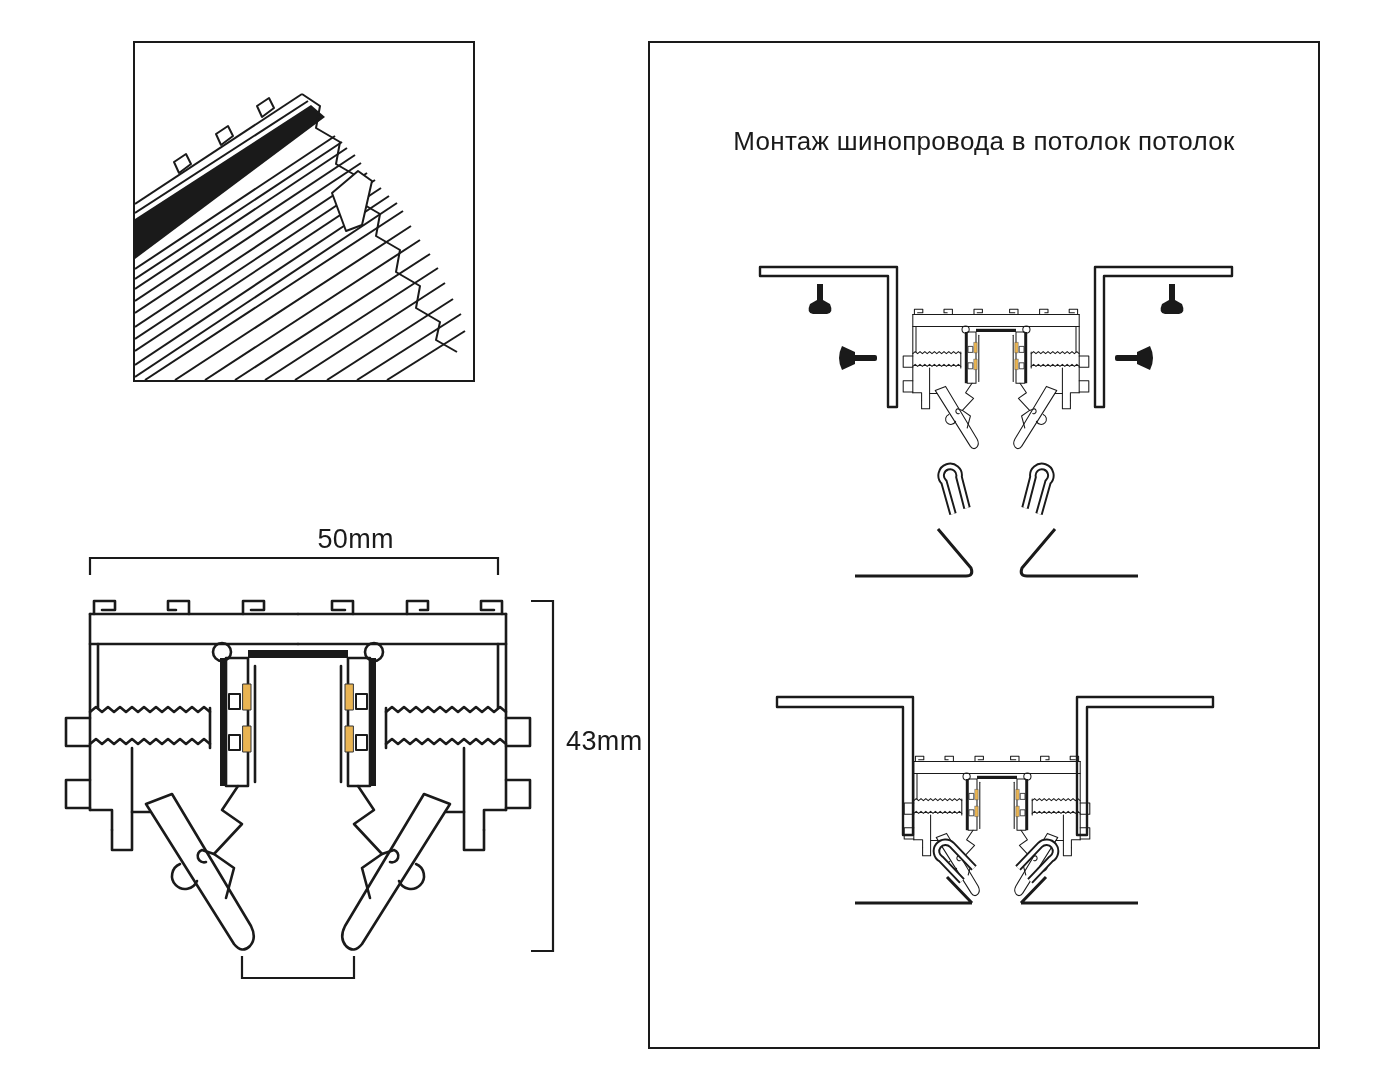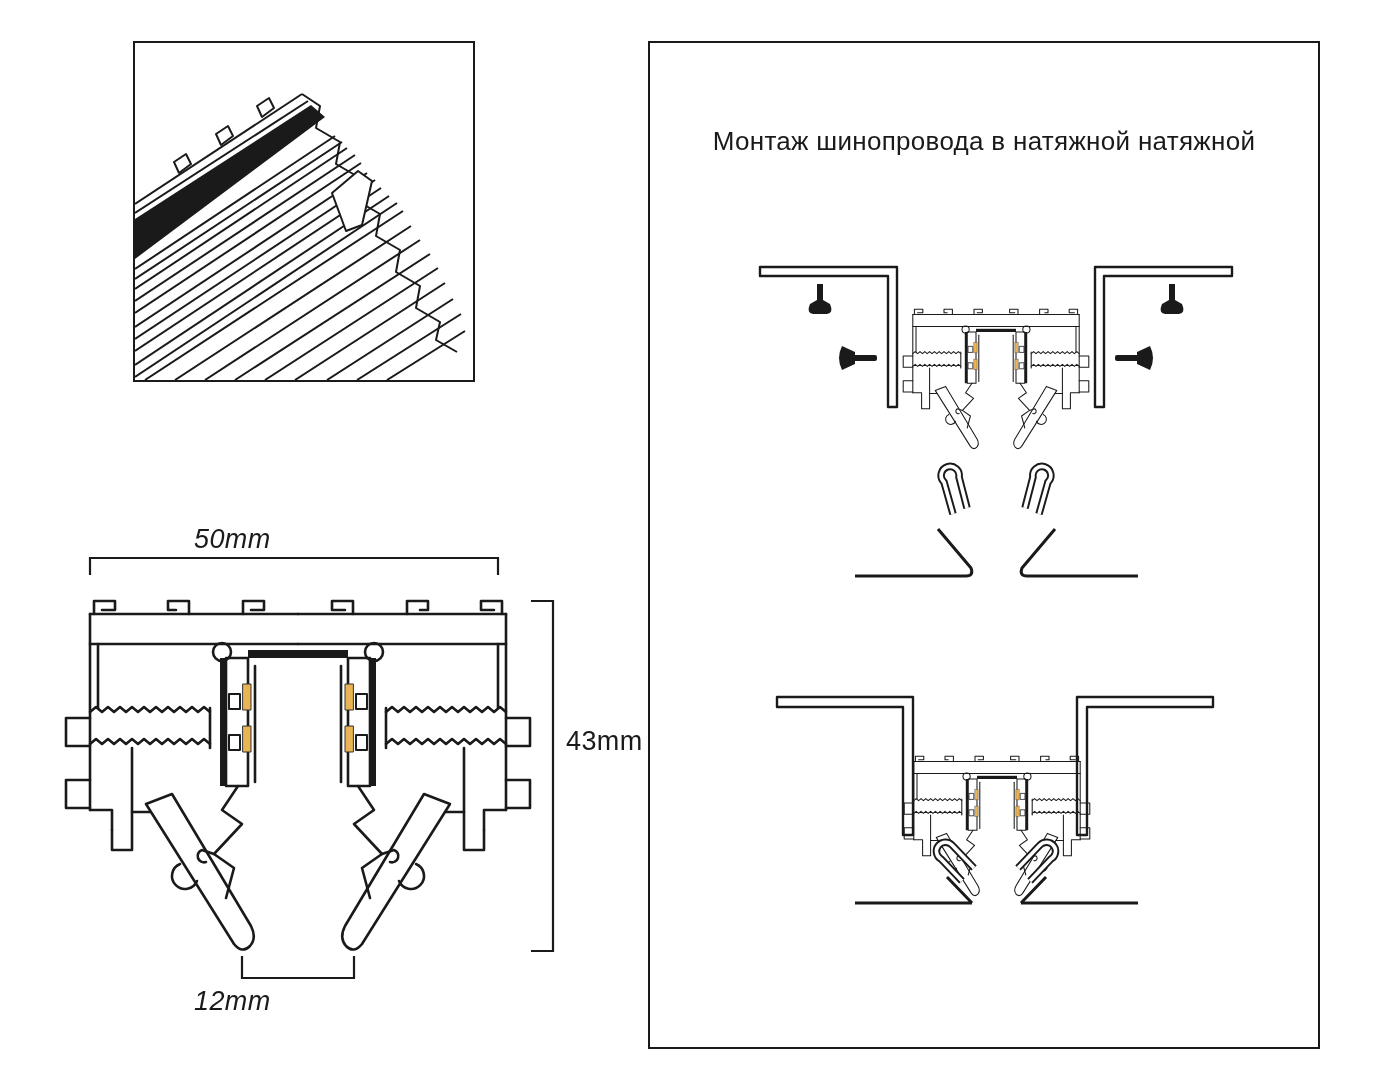--- a/index.html
+++ b/index.html
@@ -4,21 +4,21 @@
 <style>
   :root{ --ink:#1a1a1a; --contact-gold:#e9b453; --bg:#ffffff; }
   html,body{margin:0;padding:0;background:var(--bg);}
   .canvas{position:relative;width:1400px;height:1088px;background:var(--bg);overflow:hidden;
           font-family:"Liberation Sans", sans-serif;color:var(--ink);}
   .panel{position:absolute;border:2px solid var(--ink);background:var(--bg);box-sizing:border-box;}
   #iso-box{left:133px;top:41px;width:342px;height:341px;}
   #montage-box{left:648px;top:41px;width:672px;height:1008px;}
   #main-svg{position:absolute;left:0;top:0;width:1400px;height:1088px;}
   .label{position:absolute;font-size:27px;letter-spacing:.4px;color:var(--ink);}
-  .center{text-align:left;font-style:italic;}
+  .center{text-align:right;}
   #title-label{position:absolute;left:688px;top:126px;width:592px;text-align:center;
                font-size:26px;letter-spacing:.3px;color:var(--ink);}
   #dim-50{left:194px;top:524px;width:200px;}
   #dim-43{left:566px;top:726px;}
   #dim-12{left:194px;top:986px;width:200px;}
   svg .ink{stroke:var(--ink);}
   svg .gold{fill:var(--contact-gold);stroke:#333;}
   .tube-b{stroke:var(--ink);stroke-width:7.5;fill:none;}
   .tube-w{stroke:#fff;stroke-width:3.6;fill:none;}
 </style>
@@ -168,18 +168,17 @@
         <path class="tube-b" d="M1018,868 L1040,845 A9,9 0 1 1 1051,859 L1030,881"></path>
         <path class="tube-w" d="M1018,868 L1040,845 A9,9 0 1 1 1051,859 L1030,881"></path>
       </g>
       <g class="ink" stroke-width="3" fill="none" stroke-linejoin="round">
         <path d="M855,903 H972 M972,903 L947,877"></path>
         <path d="M1138,903 H1021 M1021,903 L1046,877"></path>
       </g>
     </g>
   </svg>
 
-  <div id="title-label">Монтаж шинопровода в натяжной натяжной</div>
+  <div id="title-label">Монтаж шинопровода в потолок потолок</div>
   <div class="label center" id="dim-50">50mm</div>
   <div class="label" id="dim-43">43mm</div>
-  <div class="label center" id="dim-12">12mm</div>
 
 </div>
 
 </body></html>

